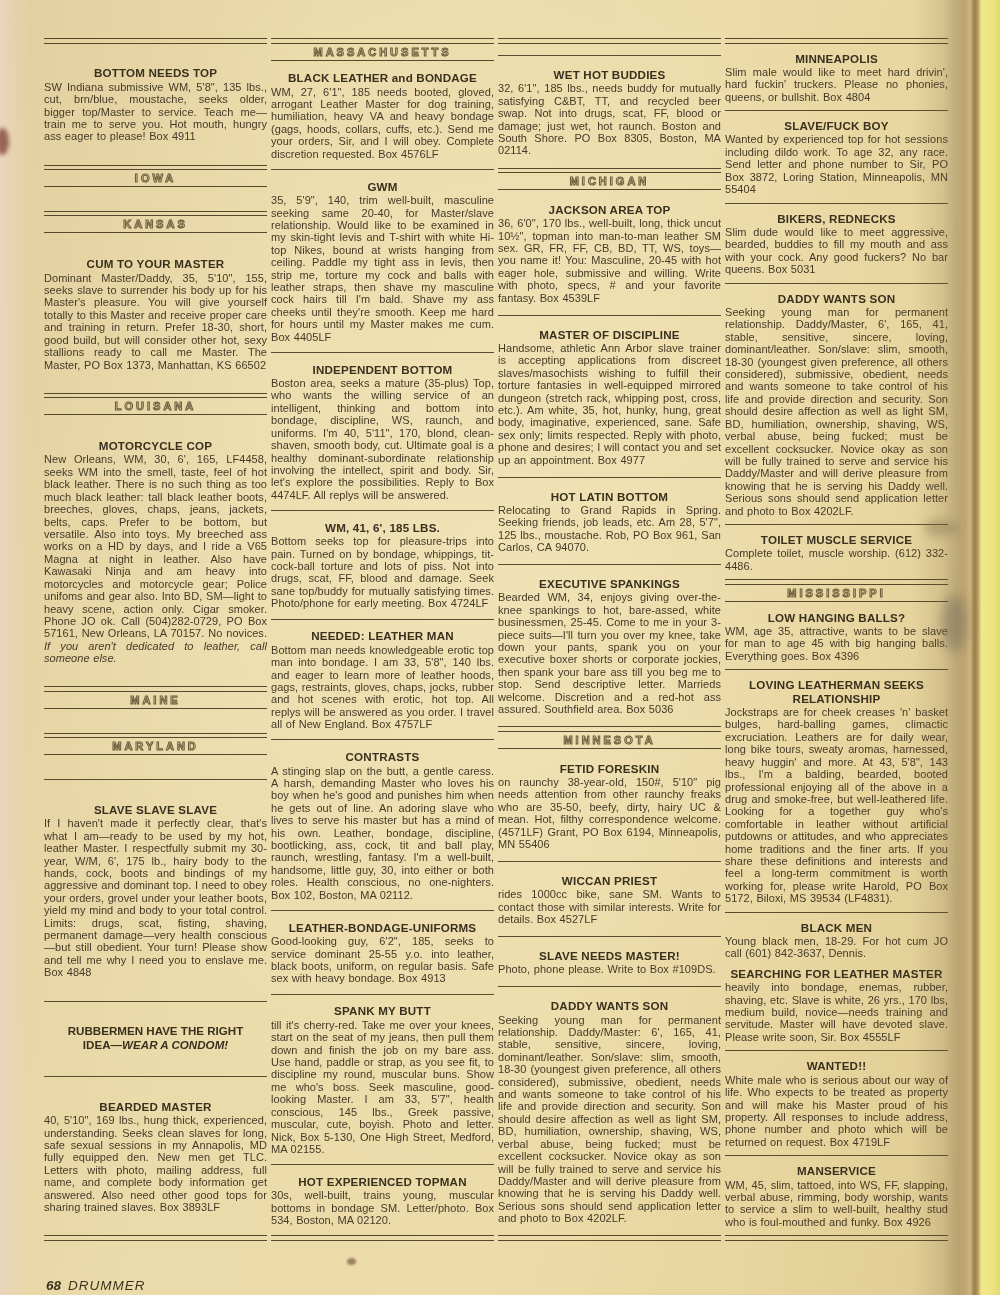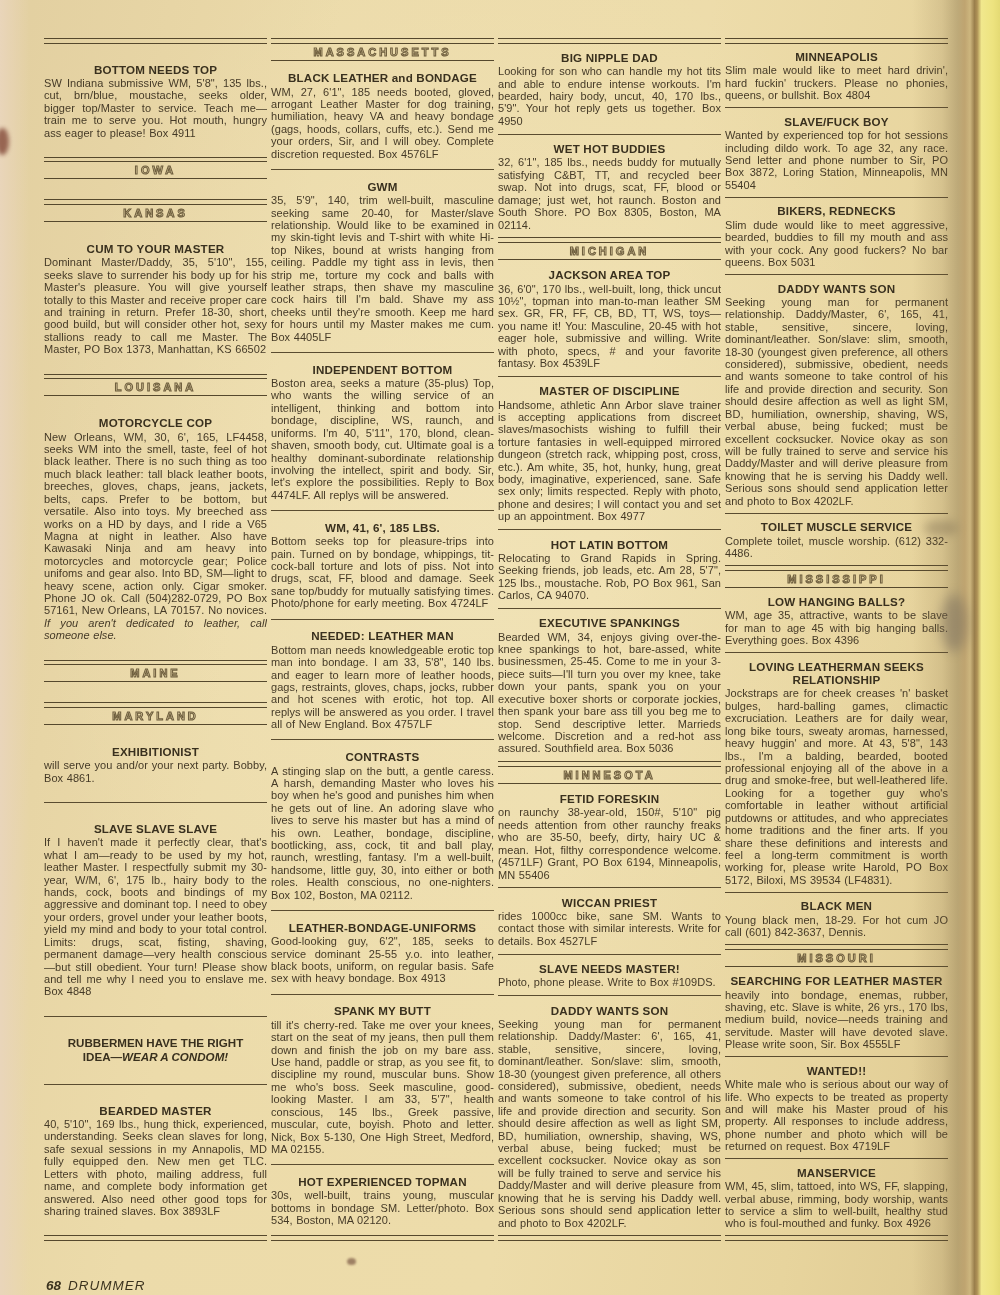--- a/index.html
+++ b/index.html
@@ -84,24 +84,20 @@
         <div class="state-block">
           <div class="rule-double"></div>
           <div class="state-label">MAINE</div>
           <div class="rule-single"></div>
         </div>
         <div class="state-block">
           <div class="rule-double"></div>
           <div class="state-label">MARYLAND</div>
           <div class="rule-single"></div>
         </div>
-        <div class="ad">
-          <div class="ad-title">EXHIBITIONIST</div>
-          <div class="ad-body"><span>will serve you and/or your next party. Bobby, Box 4861.</span></div>
-        </div>
         <div class="sep"></div>
         <div class="ad">
           <div class="ad-title">SLAVE SLAVE SLAVE</div>
           <div class="ad-body"><span>If I haven't made it perfectly clear, that's what I am—ready to be used by my hot, leather Master. I respectfully submit my 30-year, W/M, 6', 175 lb., hairy body to the hands, cock, boots and bindings of my aggressive and dominant top. I need to obey your orders, grovel under your leather boots, yield my mind and body to your total control. Limits: drugs, scat, fisting, shaving, permanent damage—very health conscious—but still obedient. Your turn! Please show and tell me why I need you to enslave me. Box 4848</span></div>
         </div>
         <div class="sep"></div>
         <div class="notice">
           <div class="notice-line">RUBBERMEN HAVE THE RIGHT</div>
           <div class="notice-line"><span>IDEA—</span><span class="it">WEAR A CONDOM!</span></div>
         </div>
@@ -159,24 +155,20 @@
         </div>
         <div class="sep"></div>
         <div class="ad">
           <div class="ad-title">HOT EXPERIENCED TOPMAN</div>
           <div class="ad-body"><span>30s, well-built, trains young, muscular bottoms in bondage SM. Letter/photo. Box 534, Boston, MA 02120.</span></div>
         </div>
         <div class="rule-double"></div>
       </div>
       <div class="col">
         <div class="rule-double"></div>
-        <div class="ad">
-          <div class="ad-title">BIG NIPPLE DAD</div>
-          <div class="ad-body"><span>Looking for son who can handle my hot tits and able to endure intense workouts. I'm bearded, hairy body, uncut, 40, 170 lbs., 5'9". Your hot reply gets us together. Box 4950</span></div>
-        </div>
         <div class="sep"></div>
         <div class="ad">
           <div class="ad-title">WET HOT BUDDIES</div>
           <div class="ad-body"><span>32, 6'1", 185 lbs., needs buddy for mutually satisfying C&amp;BT, TT, and recycled beer swap. Not into drugs, scat, FF, blood or damage; just wet, hot raunch. Boston and South Shore. PO Box 8305, Boston, MA 02114.</span></div>
         </div>
         <div class="state-block">
           <div class="rule-double"></div>
           <div class="state-label">MICHIGAN</div>
           <div class="rule-single"></div>
         </div>
@@ -262,25 +254,20 @@
         </div>
         <div class="sep"></div>
         <div class="ad">
           <div class="ad-title">LOVING LEATHERMAN SEEKS RELATIONSHIP</div>
           <div class="ad-body"><span>Jockstraps are for cheek creases 'n' basket bulges, hard-balling games, climactic excruciation. Leathers are for daily wear, long bike tours, sweaty aromas, harnessed, heavy huggin' and more. At 43, 5'8", 143 lbs., I'm a balding, bearded, booted professional enjoying all of the above in a drug and smoke-free, but well-leathered life. Looking for a together guy who's comfortable in leather without artificial putdowns or attitudes, and who appreciates home traditions and the finer arts. If you share these definitions and interests and feel a long-term commitment is worth working for, please write Harold, PO Box 5172, Biloxi, MS 39534 (LF4831).</span></div>
         </div>
         <div class="sep"></div>
         <div class="ad">
           <div class="ad-title">BLACK MEN</div>
           <div class="ad-body"><span>Young black men, 18-29. For hot cum JO call (601) 842-3637, Dennis.</span></div>
-        </div>
-        <div class="state-block">
-          <div class="rule-double"></div>
-          <div class="state-label">MISSOURI</div>
-          <div class="rule-single"></div>
         </div>
         <div class="ad">
           <div class="ad-title">SEARCHING FOR LEATHER MASTER</div>
           <div class="ad-body"><span>heavily into bondage, enemas, rubber, shaving, etc. Slave is white, 26 yrs., 170 lbs, medium build, novice—needs training and servitude. Master will have devoted slave. Please write soon, Sir. Box 4555LF</span></div>
         </div>
         <div class="sep"></div>
         <div class="ad">
           <div class="ad-title">WANTED!!</div>
           <div class="ad-body"><span>White male who is serious about our way of life. Who expects to be treated as property and will make his Master proud of his property. All responses to include address, phone number and photo which will be returned on request. Box 4719LF</span></div>
         </div>

